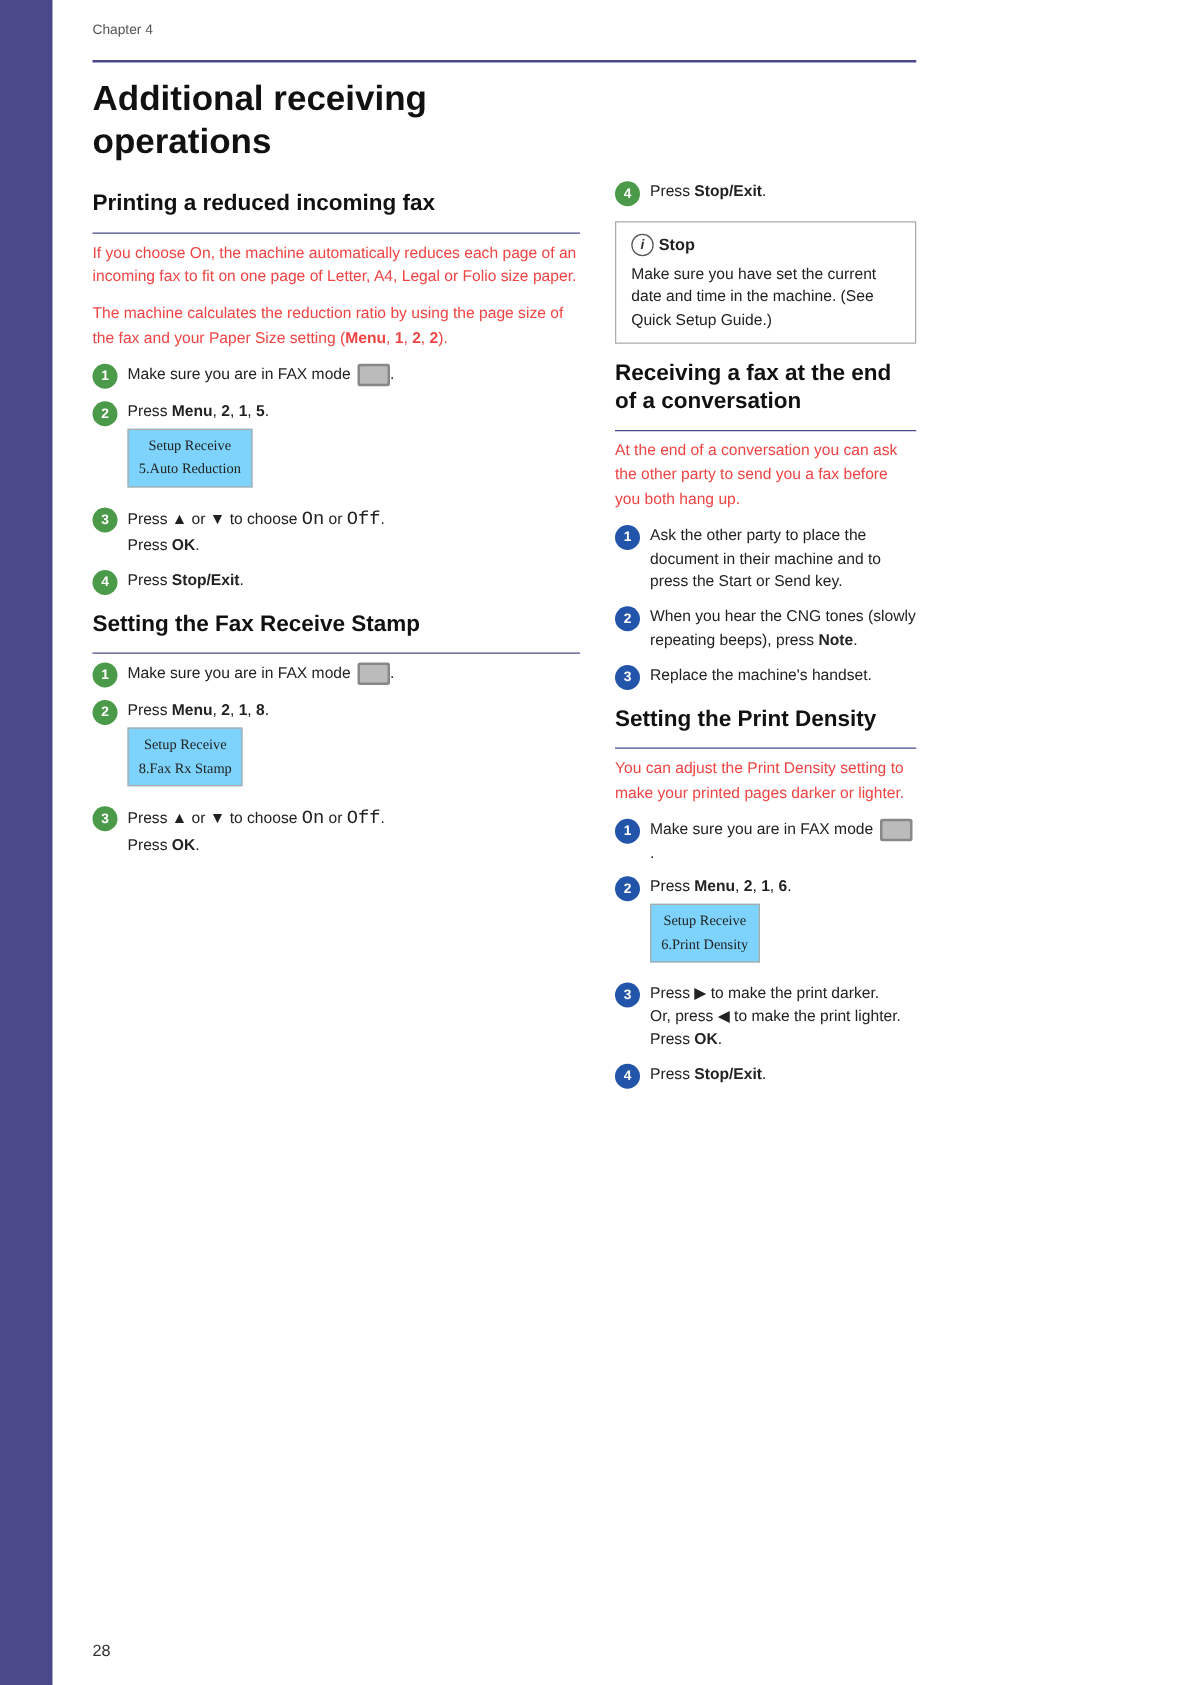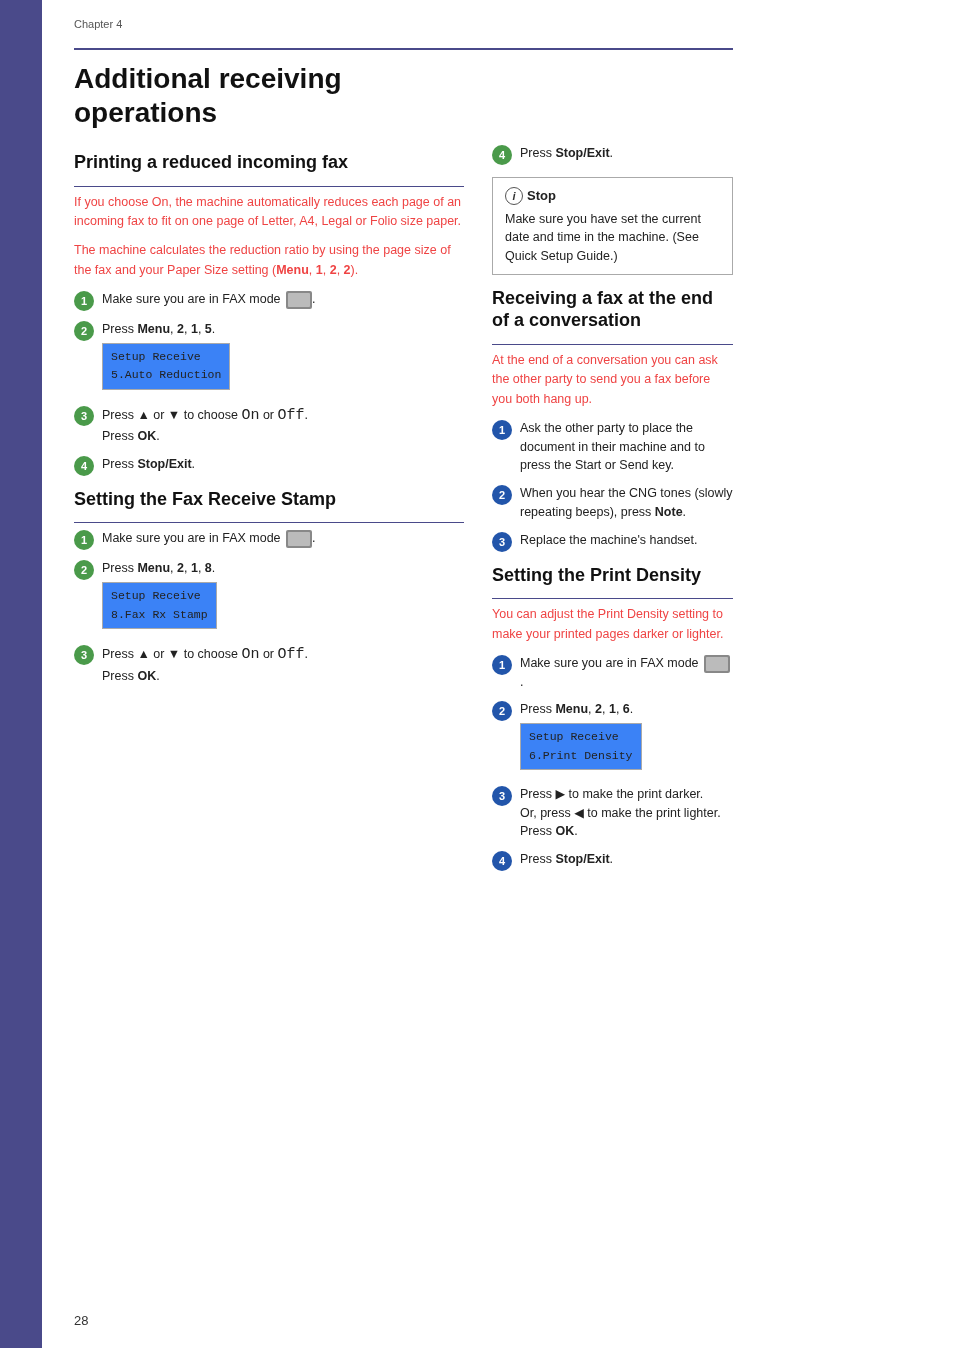--- a/index.html
+++ b/index.html
@@ -116,28 +116,29 @@
 
     .step-text {
       font-size: 12.5px;
       line-height: 1.5;
       flex: 1;
     }
 
     .step-text b { font-weight: bold; }
 
     .code-box {
-      font-family: Liberation Mono, monospace;
+      font-family: Liberation Serif, serif;
       font-size: 11.5px;
       border: 1px solid #aaa;
       padding: 4px 8px;
       margin: 4px 0 6px 0;
       display: inline-block;
-      background: #3b82f6;
+      background: #7dd3fc;
       line-height: 1.6;
+      text-align: center;
     }
 
     .note-box {
       border: 1px solid #aaa;
       padding: 8px 12px 8px 12px;
       margin: 8px 0 12px 0;
       font-size: 12.5px;
       line-height: 1.5;
     }
 

